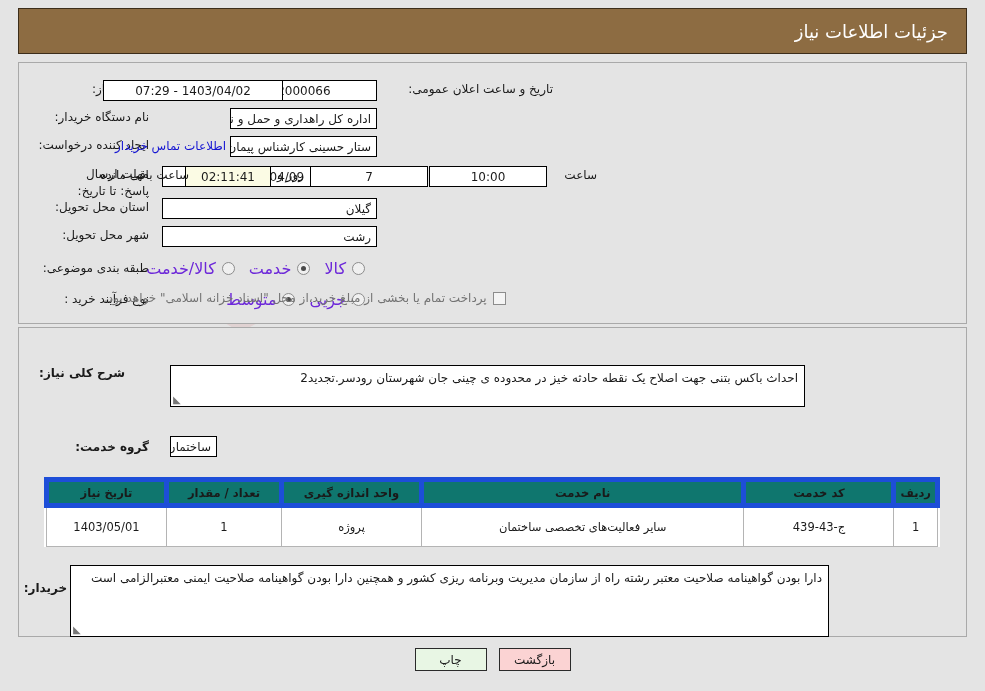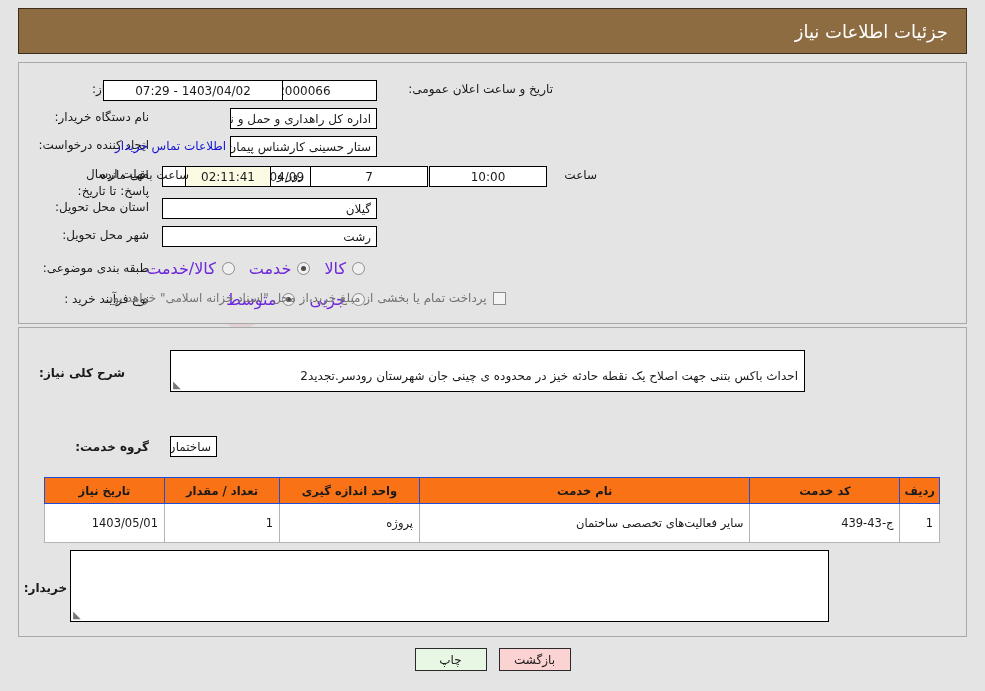--- a/index.html
+++ b/index.html
@@ -113,24 +113,25 @@
     margin-left: 6px;
   }
   .note-text { font-size: 12px; color: #737373; white-space: nowrap; }
 
   
   .ta {
     background: #ffffff;
     border: 1px solid #000000;
     font-size: 12px;
     color: #1a1a1a;
-    padding: 16px 6px 0 6px;
+    padding: 3px 6px 0 6px;
     line-height: 1.55;
     position: relative;
     overflow: hidden;
+    margin-top: 15px;
   }
   .ta .grip {
     position: absolute;
     left: 2px; bottom: 1px;
     width: 10px; height: 10px;
     color: #777;
     font-size: 10px;
     line-height: 10px;
     transform: scaleX(-1);
   }
@@ -145,33 +146,33 @@
   
   table.items {
     position: absolute;
     left: 44px; top: 477px;
     width: 896px;
     border-collapse: collapse;
     font-size: 11.5px;
     background: #ffffff;
   }
   table.items th {
-    background: #f97316;
-    border: 1px solid #1d4ed8;
+    background: #0f766e;
+    border: 5px solid #1d4ed8;
     color: #1a1a1a;
     font-weight: bold;
     height: 26px;
     padding: 0 4px;
     text-align: center;
   }
   table.items td {
     border: 1px solid #b4b4b4;
     height: 34px;
     padding: 12px 6px;
-    text-align: right;
+    text-align: center;
     color: #1a1a1a;
     background: #ffffff;
   }
 
   
   .btnbar {
     position: absolute;
     left: 0; right: 0; top: 648px;
     display: flex;
     justify-content: center;
@@ -382,20 +383,21 @@
         <td>1</td>
         <td>1403/05/01</td>
       </tr>
     </tbody>
   </table>
 
   <div class="row" style="right:860px; top:581px;">
     <span class="lbl lbl-bold">توضیحات خریدار:</span>
   </div>
   <div class="ta" style="position:absolute; left:70px; right:156px; top:550px; height:72px; text-align:justify;">
+    <span>دارا بودن گواهینامه صلاحیت معتبر رشته راه از سازمان مدیریت وبرنامه ریزی کشور و همچنین دارا بودن گواهینامه صلاحیت ایمنی معتبرالزامی است</span>
     <span class="grip">◢</span>
   </div>
 
   <div class="btnbar">
     <button class="btn btn-back">بازگشت</button>
     <button class="btn btn-print">چاپ</button>
   </div>
 
 </div>
 

